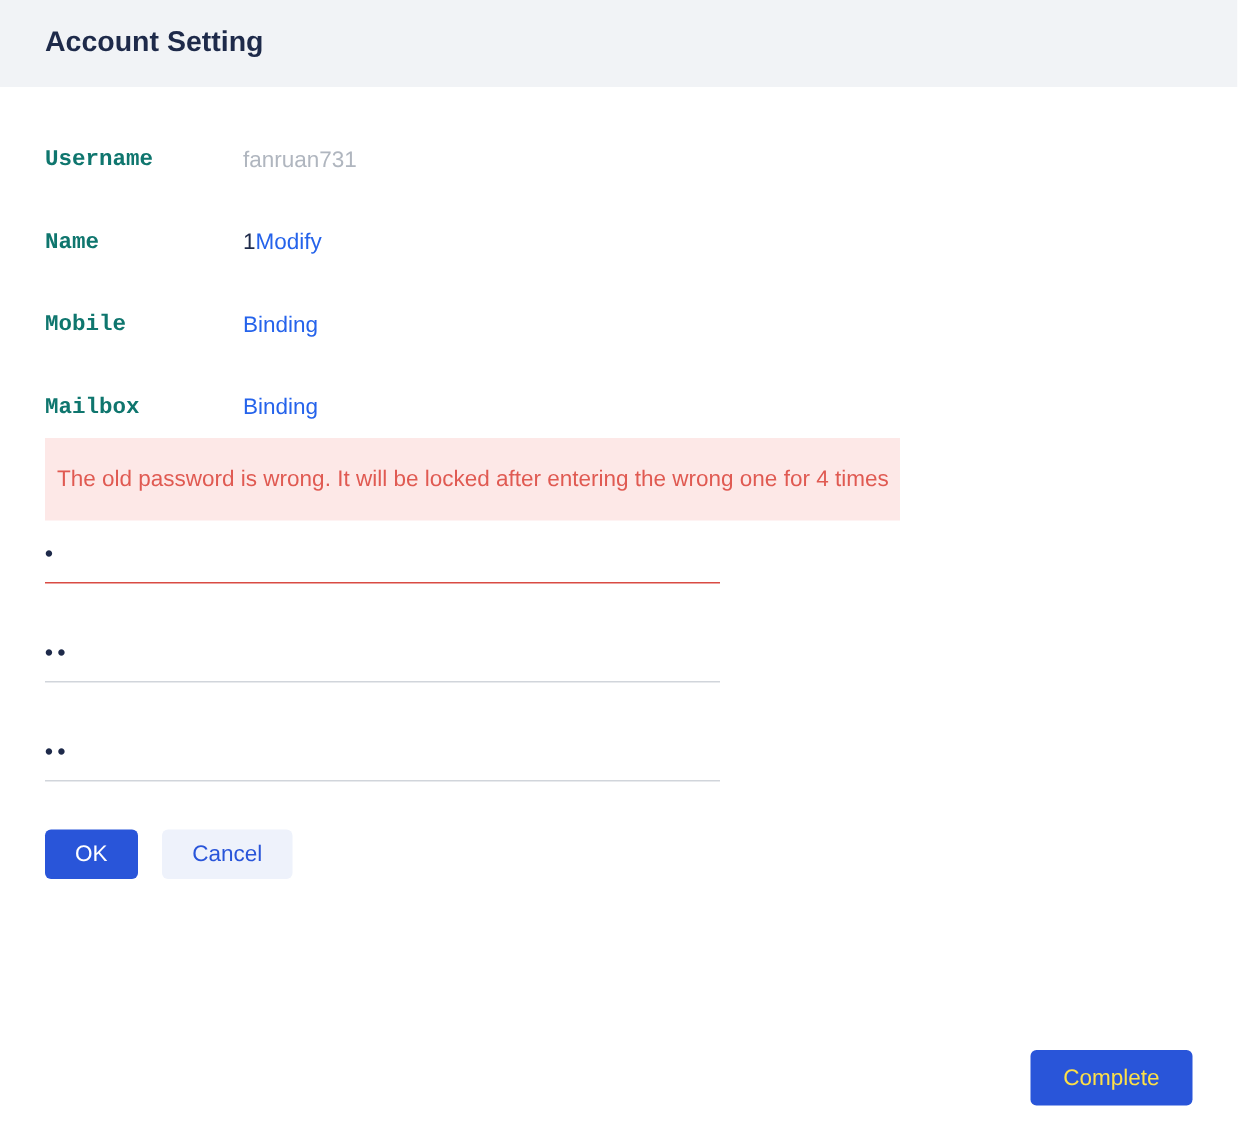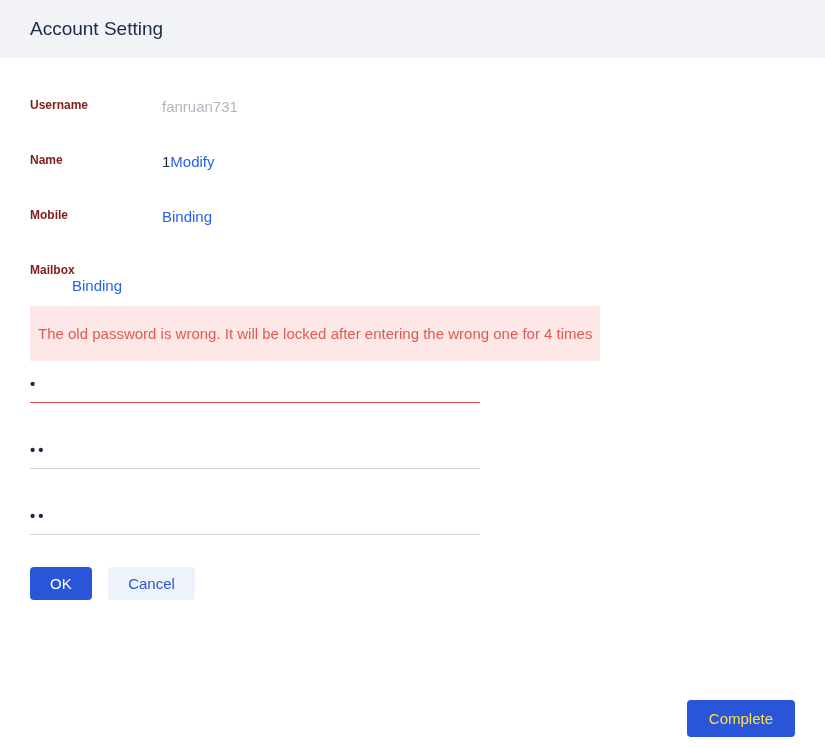--- a/index.html
+++ b/index.html
@@ -14,40 +14,41 @@
       background: #ffffff;
       color: #1e293b;
     }
     .header {
       background: #f1f3f6;
       padding: 18px 30px;
       border-bottom: 0;
     }
     .header h1 {
       font-size: 19px;
-      font-weight: 400;
+      font-weight: 700;
       color: #1e2a4a;
     }
     .content {
       padding: 40px 30px 20px 30px;
     }
     .field-row {
       display: flex;
       align-items: flex-start;
       margin-bottom: 38px;
     }
     .field-row.password-row {
       margin-bottom: 0;
     }
     .field-label {
       width: 90px;
-      font-size: 12px;
+      font-size: 15px;
       font-weight: 700;
-      color: #7f1d1d;
+      color: #0f766e;
       padding-top: 0;
+      font-family: Liberation Mono, monospace;
     }
     .field-value {
       flex: 1;
       font-size: 15px;
       margin-left: 42px;
     }
     .username-val {
       color: #b0b6bf;
     }
     .name-val {
@@ -145,21 +146,21 @@
     </div>
   </div>
 
   <div class="field-row">
     <div class="field-label">Mobile</div>
     <div class="field-value">
       <span class="link">Binding</span>
     </div>
   </div>
 
-  <div class="field-row" style="margin-bottom: 12px; flex-direction: column;">
+  <div class="field-row" style="margin-bottom: 12px;">
     <div class="field-label">Mailbox</div>
     <div class="field-value">
       <span class="link">Binding</span>
     </div>
   </div>
 
   <div class="field-row password-row">
     <div class="password-section">
       <div class="error-banner">The old password is wrong. It will be locked after entering the wrong one for 4 times</div>
       <input type="text" class="pw-input error" value="•" style="">

